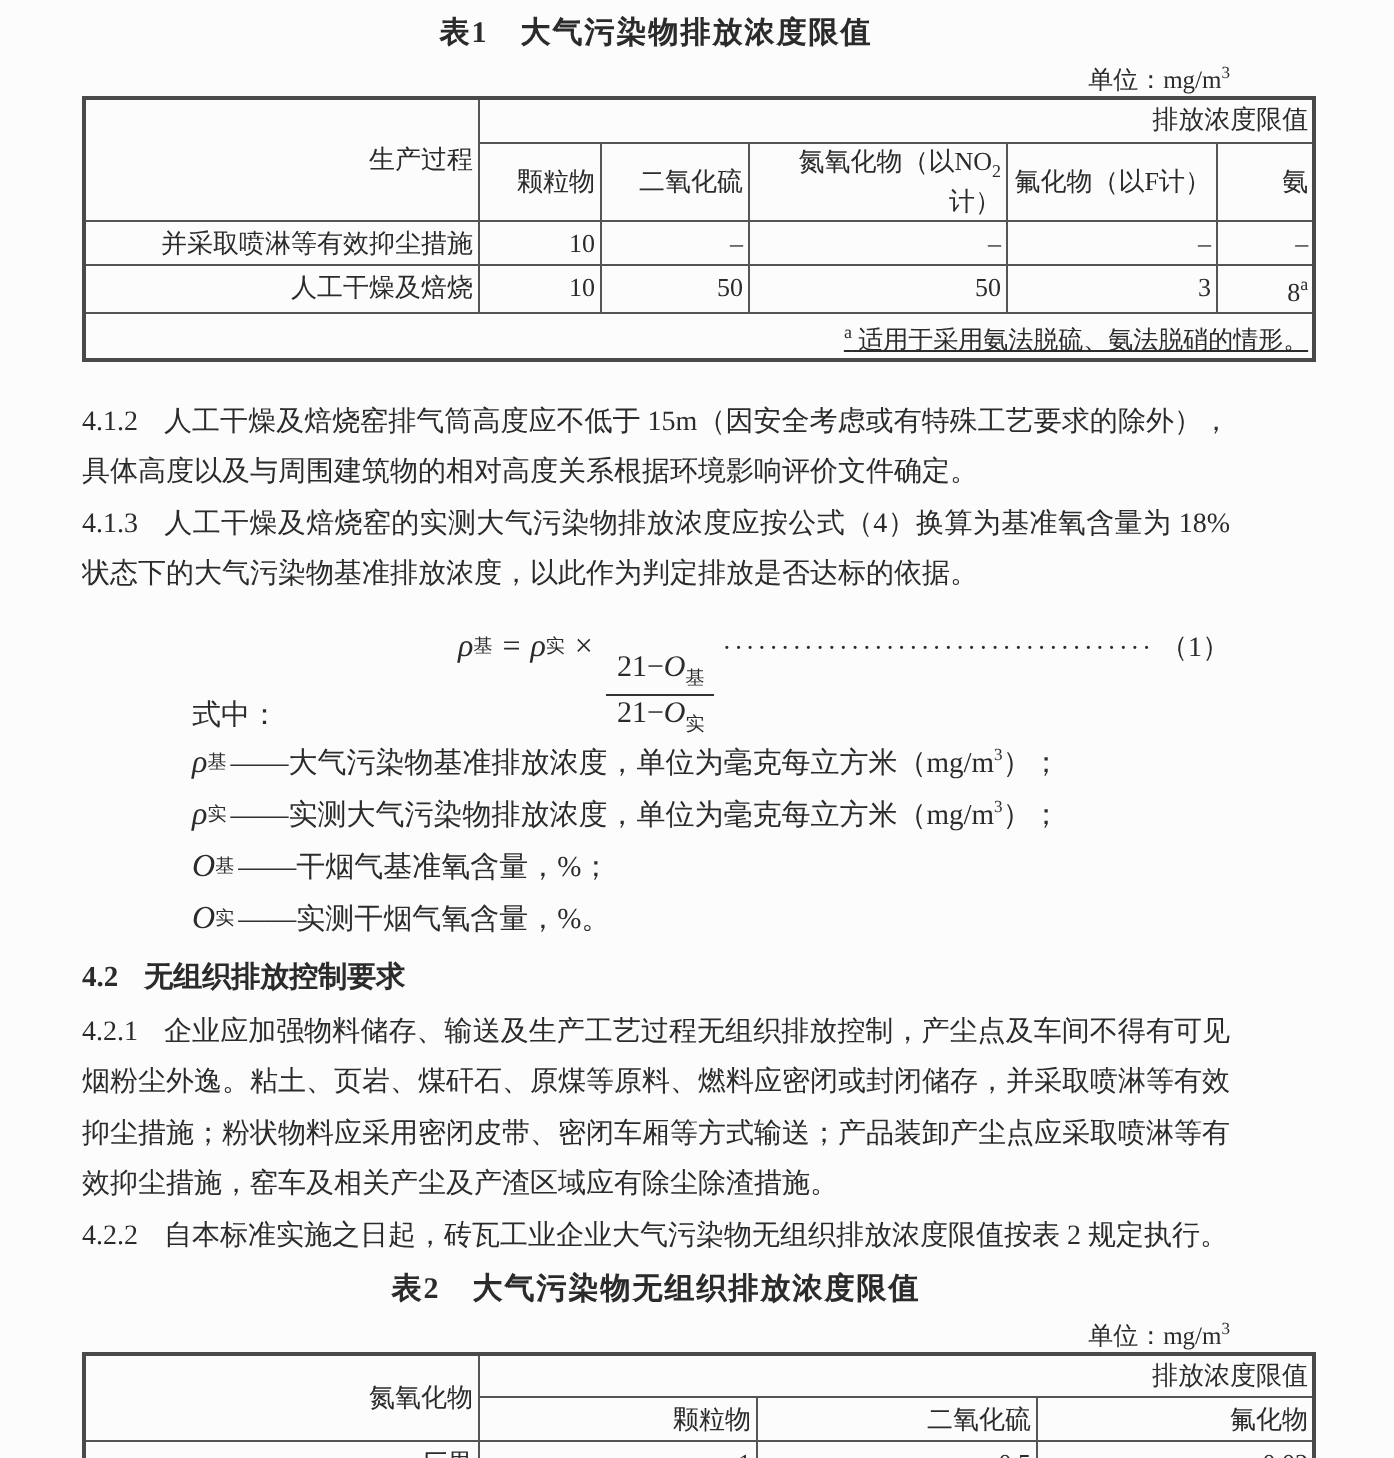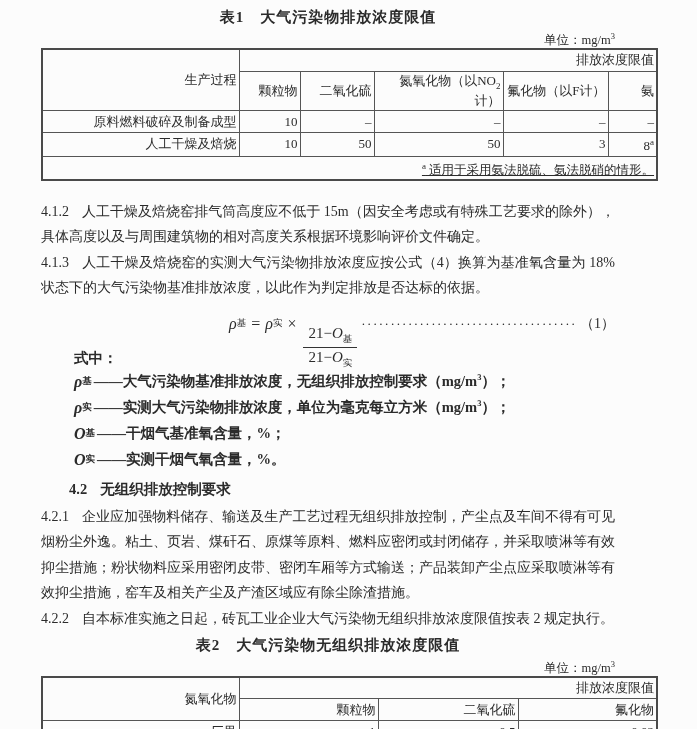--- a/index.html
+++ b/index.html
@@ -100,36 +100,36 @@
     overflow: hidden;
     white-space: nowrap;
     letter-spacing: 1.5px;
     font-size: 13px;
     margin: 0 4px;
     color: #2b2b2b;
   }
   .eq-no { font-size: 14px; }
 
   
-  .where-block { margin-left: 74px; font-size: 14.5px; font-weight: bold; }
+  .where-block { margin-left: 96px; font-size: 14.5px; }
   .where-label { line-height: 22px; }
   .where-item { display: flex; align-items: center; height: 26px; white-space: nowrap; }
   .where-item .sym { font-style: italic; font-size: 16px; }
   .where-item sub { font-size: 9.5px; }
   .where-item sup { font-size: 8.5px; }
   .where-item .desc { margin-left: 2px; }
 
   
   .sec-heading {
     margin: 6px 41px 0;
     font-size: 14.5px;
     font-weight: bold;
     line-height: 20px;
   }
-  .sec-heading .cnum { margin-right: 13px; margin-left: 28px; }
+  .sec-heading .cnum { margin-right: 13px; }
 
   .t2-title { padding-top: 4px; }
 </style>
 </head>
 <body>
 
 <div class="page">
 
   <div class="tbl-title">表1　大气污染物排放浓度限值</div>
   <div class="unit-line"><span>单位：mg/m</span><sup>3</sup></div>
@@ -149,21 +149,21 @@
         <td colspan="5">排放浓度限值</td>
       </tr>
       <tr>
         <td>颗粒物</td>
         <td>二氧化硫</td>
         <td><span>氮氧化物（以NO</span><sub>2</sub><span>计）</span></td>
         <td>氟化物（以F计）</td>
         <td>氨</td>
       </tr>
       <tr>
-        <td>原料燃料破碎及制备成型</td>
+        <td>并采取喷淋等有效抑尘措施</td>
         <td>10</td>
         <td>–</td>
         <td>–</td>
         <td>–</td>
         <td>–</td>
       </tr>
       <tr>
         <td>人工干燥及焙烧</td>
         <td>10</td>
         <td>50</td>
@@ -196,21 +196,21 @@
     </span>
     <span class="dots-leader">·····································································</span>
     <span class="eq-no">（1）</span>
   </div>
 
   <div class="where-block">
     <div class="where-label">式中：</div>
     <div class="where-item">
         <span class="sym">ρ</span>
         <sub>基</sub>
-        <span class="desc"><span>——</span><span>大气污染物基准排放浓度，无组织排放控制要求（mg/m</span><sup>3</sup><span>）；</span></span>
+        <span class="desc"><span>——</span><span>大气污染物基准排放浓度，单位为毫克每立方米（mg/m</span><sup>3</sup><span>）；</span></span>
       </div>
     <div class="where-item">
         <span class="sym">ρ</span>
         <sub>实</sub>
         <span class="desc"><span>——</span><span>实测大气污染物排放浓度，单位为毫克每立方米（mg/m</span><sup>3</sup><span>）；</span></span>
       </div>
     <div class="where-item">
         <span class="sym">O</span>
         <sub>基</sub>
         <span class="desc"><span>——</span><span>干烟气基准氧含量，%；</span><sup></sup><span></span></span>

